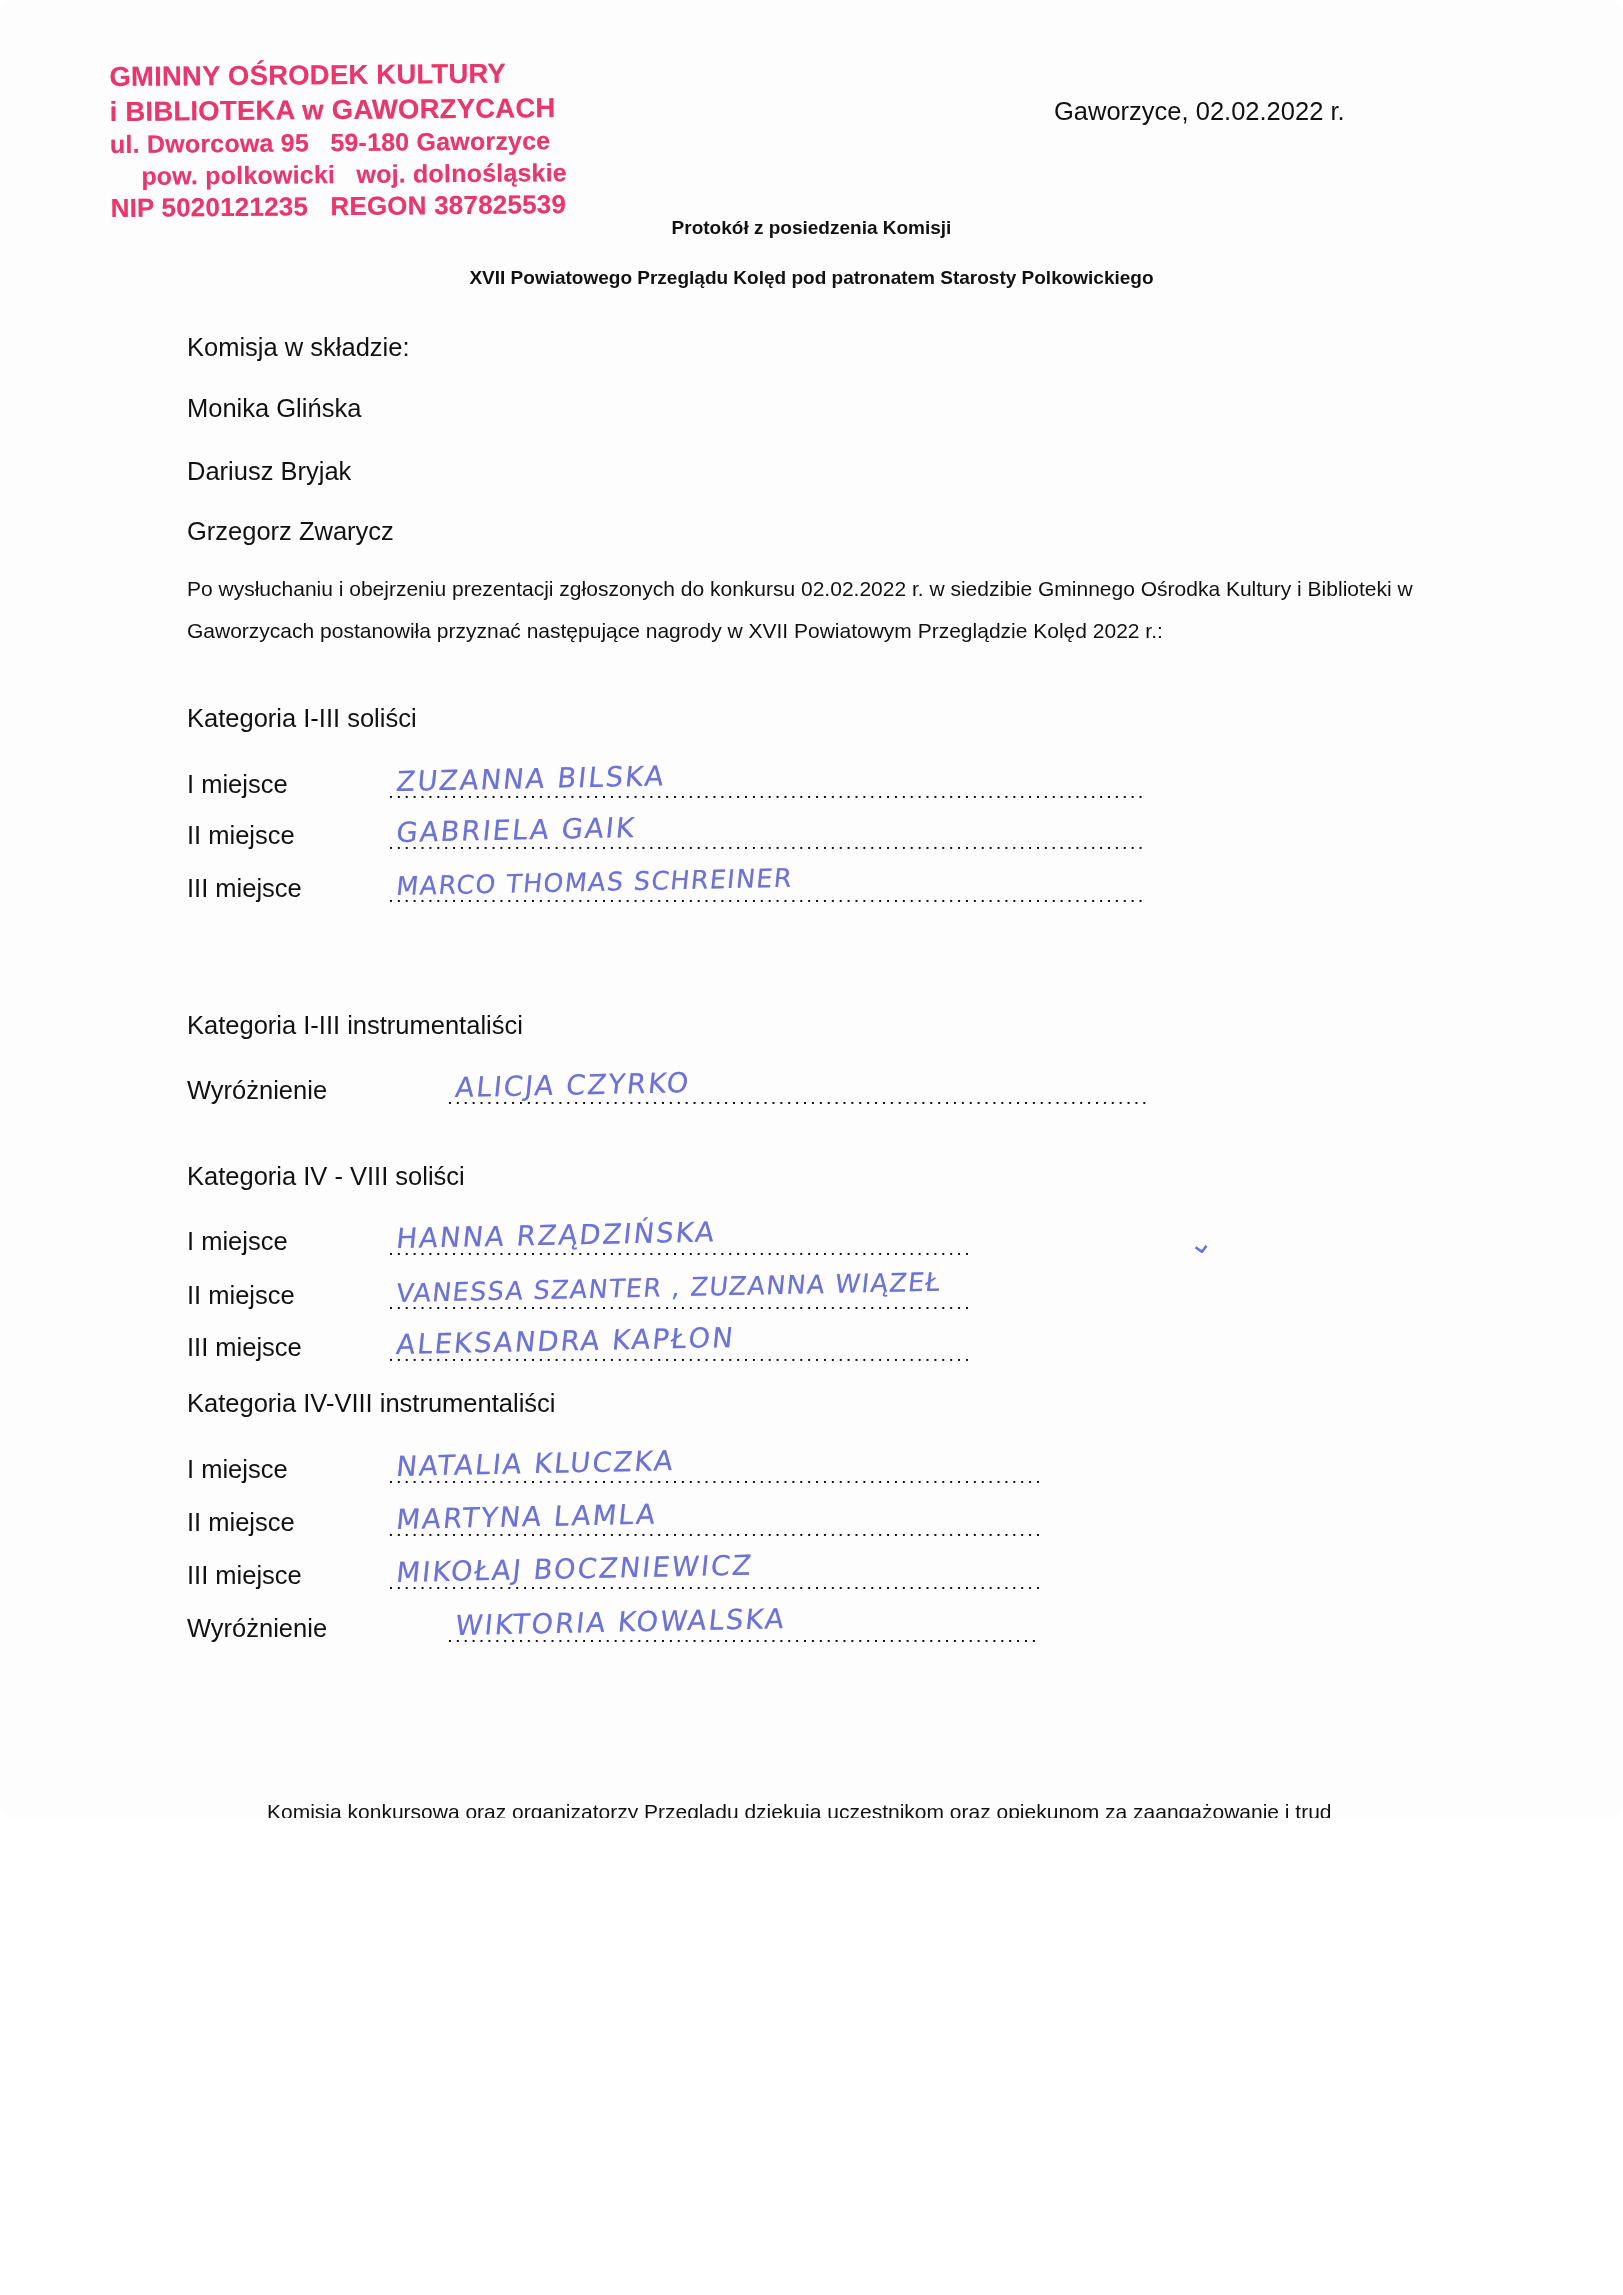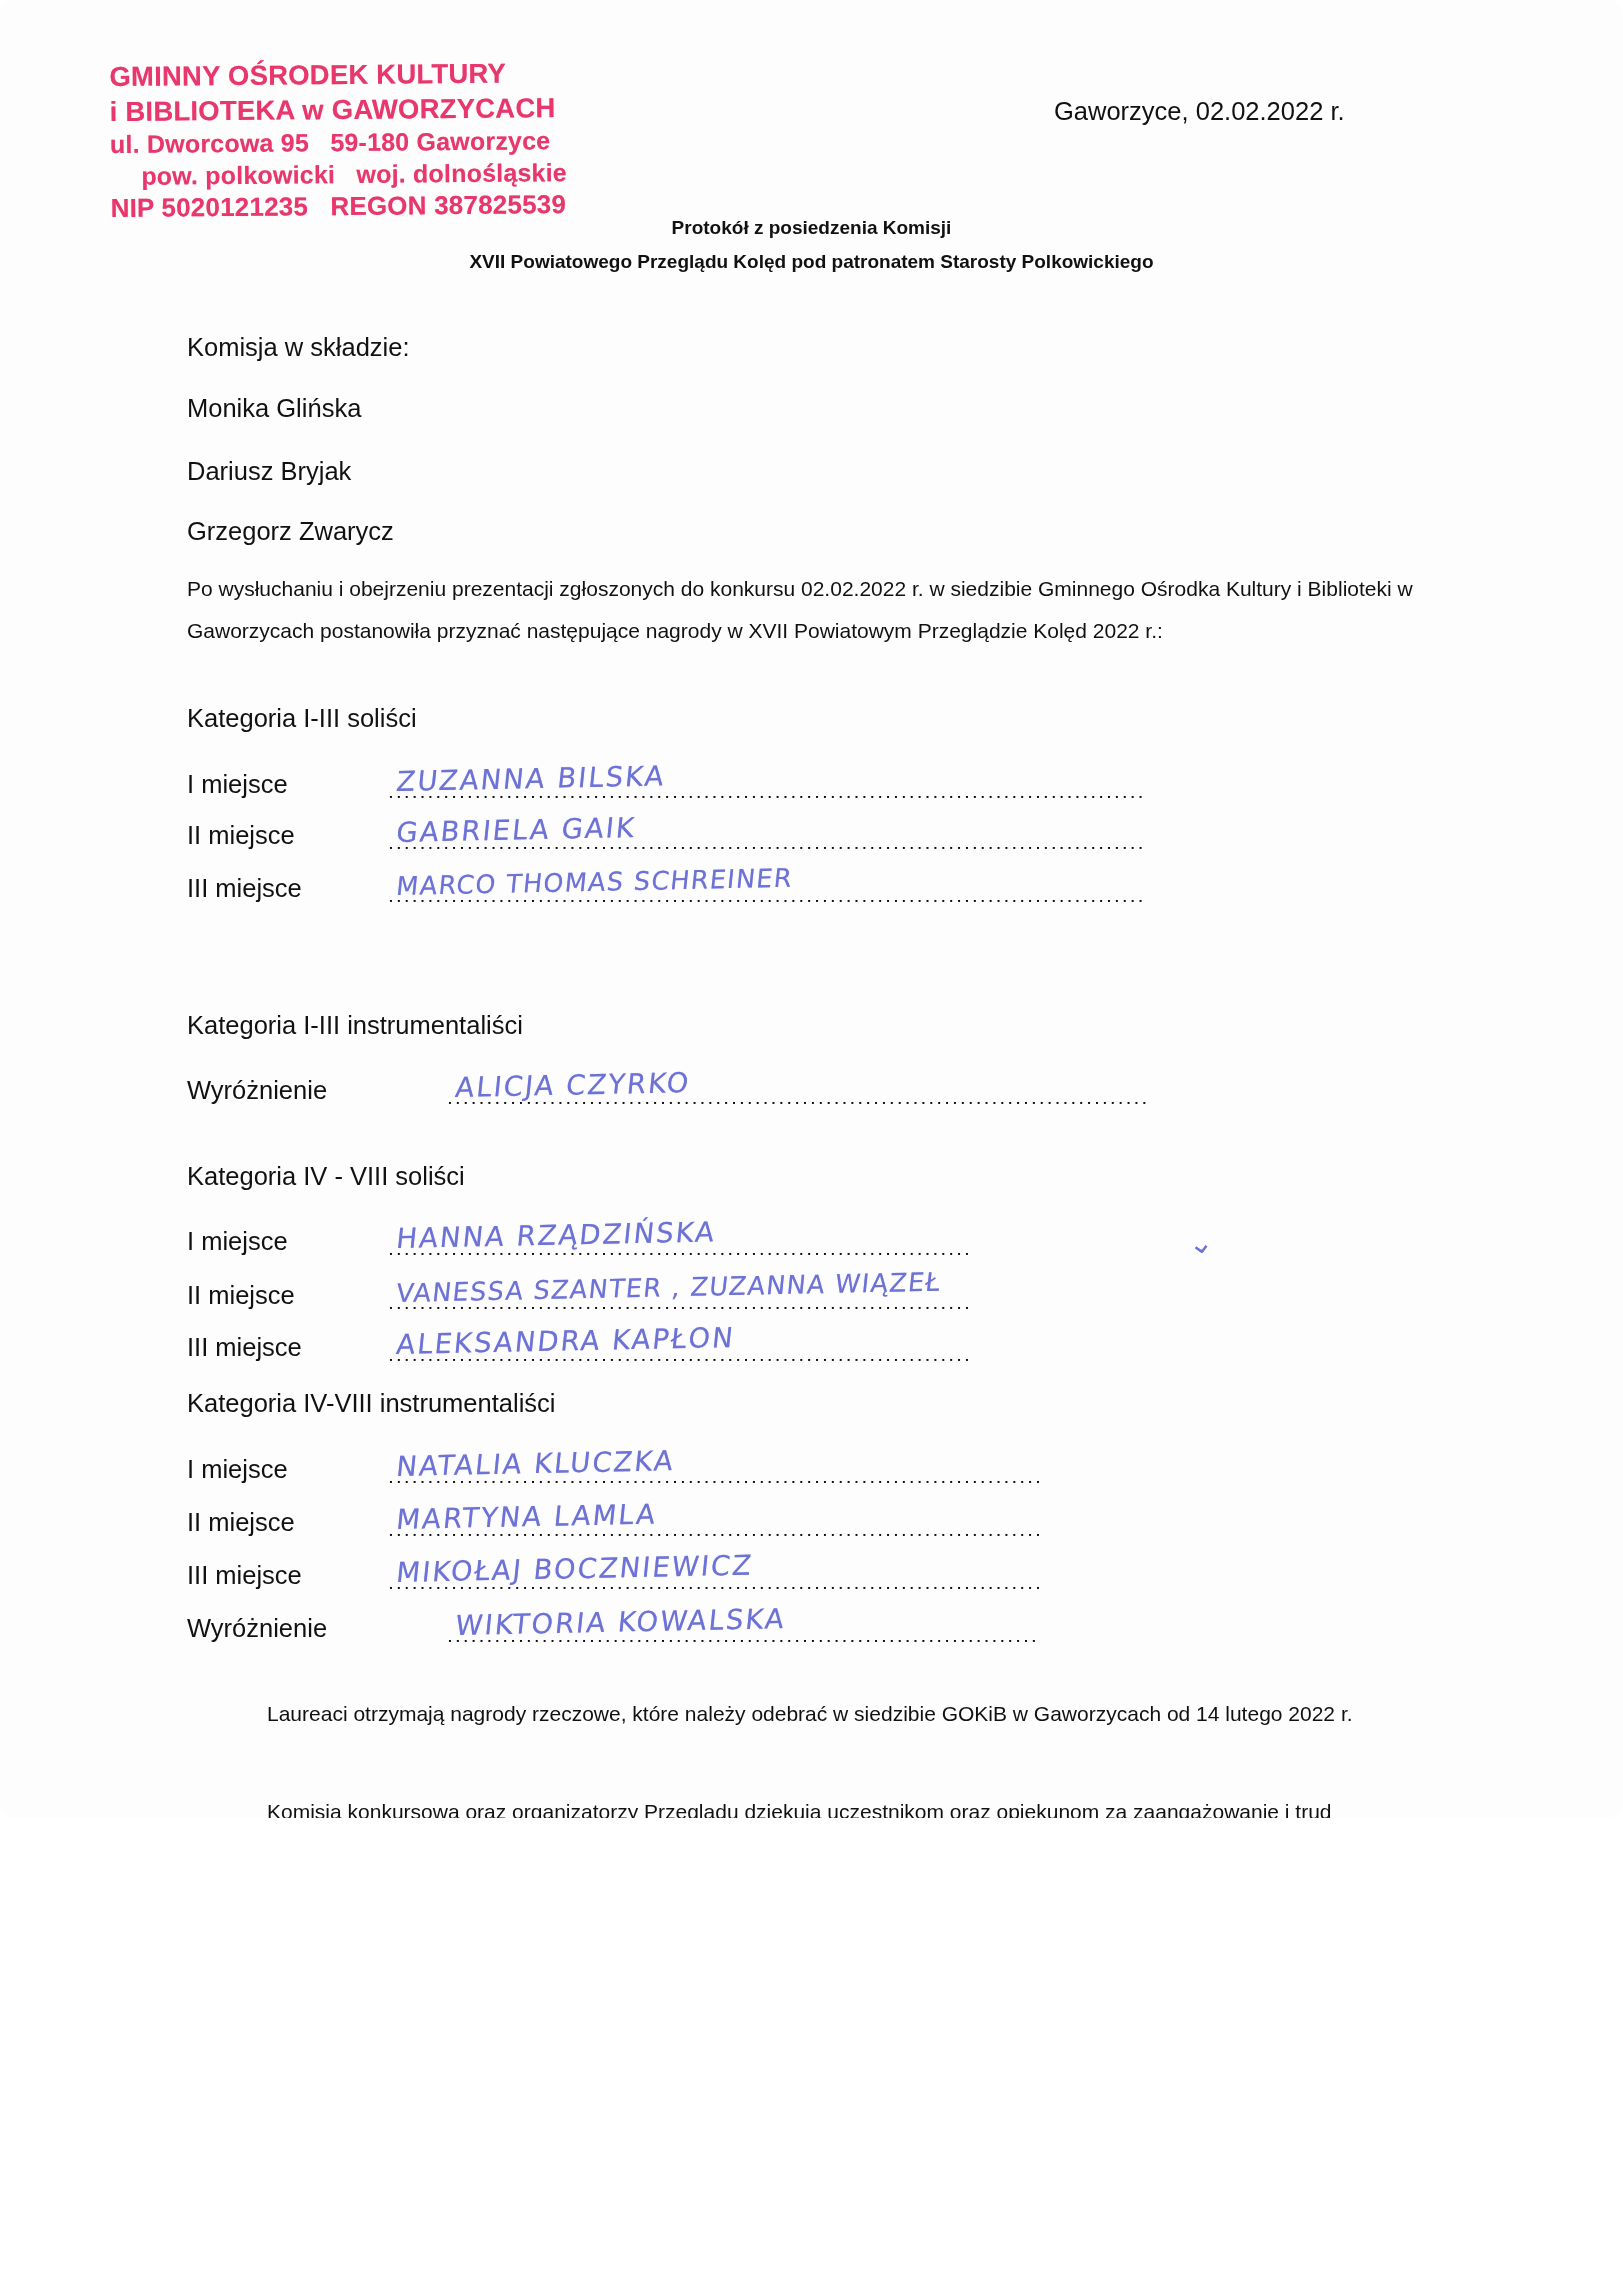--- a/index.html
+++ b/index.html
@@ -52,21 +52,21 @@
   
   .doc-title {
     position: absolute;
     width: 1623px;
     text-align: center;
     font-weight: bold;
     font-size: 19px;
     color: #111;
   }
   #title1 { top: 217px; }
-  #title2 { top: 251px; text-align: center; }
+  #title2 { top: 267px; text-align: center; }
 
   
   .txt {
     position: absolute;
     left: 187px;
     font-size: 25.5px;
     color: #111;
     white-space: nowrap;
   }
   .para {
@@ -222,21 +222,20 @@
     <span class="award-label">III miejsce</span>
     <span class="dots" style="left:200px; width:655px;"></span>
     <span class="hand" style="left:208px;">MIKOŁAJ  BOCZNIEWICZ</span>
   </div>
   <div class="award-row" style="top:1611px">
     <span class="award-label">Wyróżnienie</span>
     <span class="dots" style="left:259px; width:589px;"></span>
     <span class="hand" style="left:267px;">WIKTORIA   KOWALSKA</span>
   </div>
 
-  <div class="para ind" style="top:1693px">Laureaci otrzymają nagrody rzeczowe, które należy odebrać w siedzibie GOKiB w Gaworzycach od 14 lutego 2022 r.</div>
   <div class="para ind" style="top:1791px">Komisja konkursowa oraz organizatorzy Przeglądu dziękują uczestnikom oraz opiekunom za zaangażowanie i trud przygotowania.</div>
   <div class="para ind" style="top:1888px">Na tym protokół zakończono.</div>
 
   <div class="txt" style="top:1964px">Podpisy Komisji:</div>
 
   <div class="sig-line" style="top:2041px"></div>
   <div class="sig-line" style="top:2102px"></div>
   <div class="sig-line" style="top:2164px"></div>
 
   <svg class="sig-ink" style="left:484px; top:1983px; width:367px; height:249px;" viewBox="0 0 560 380">

